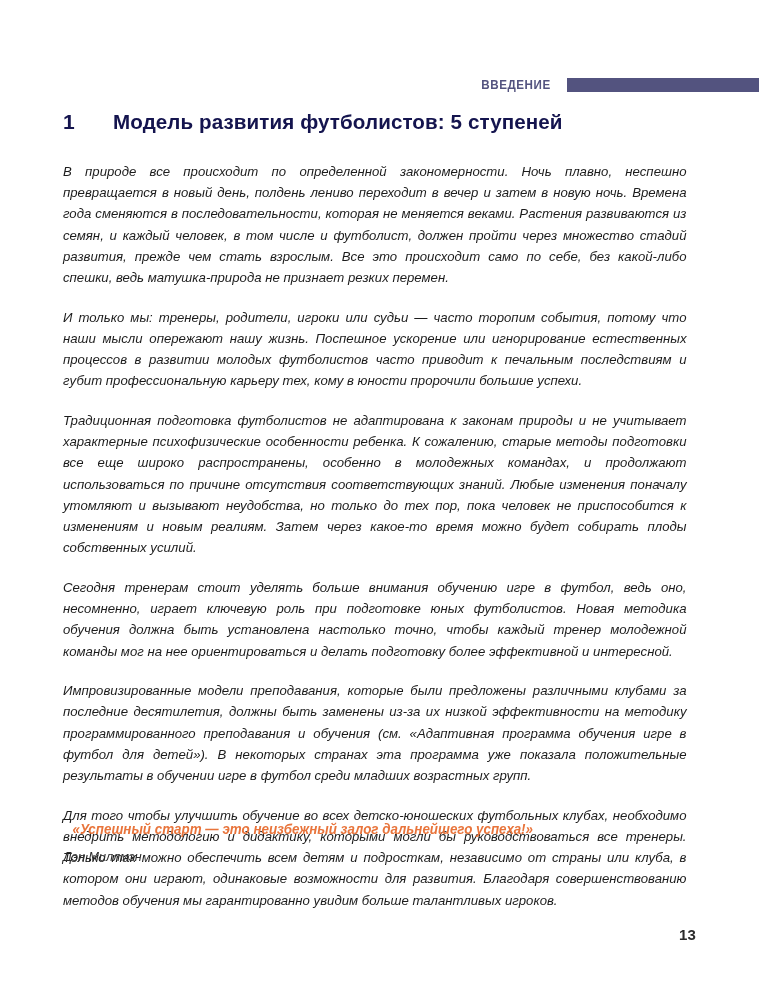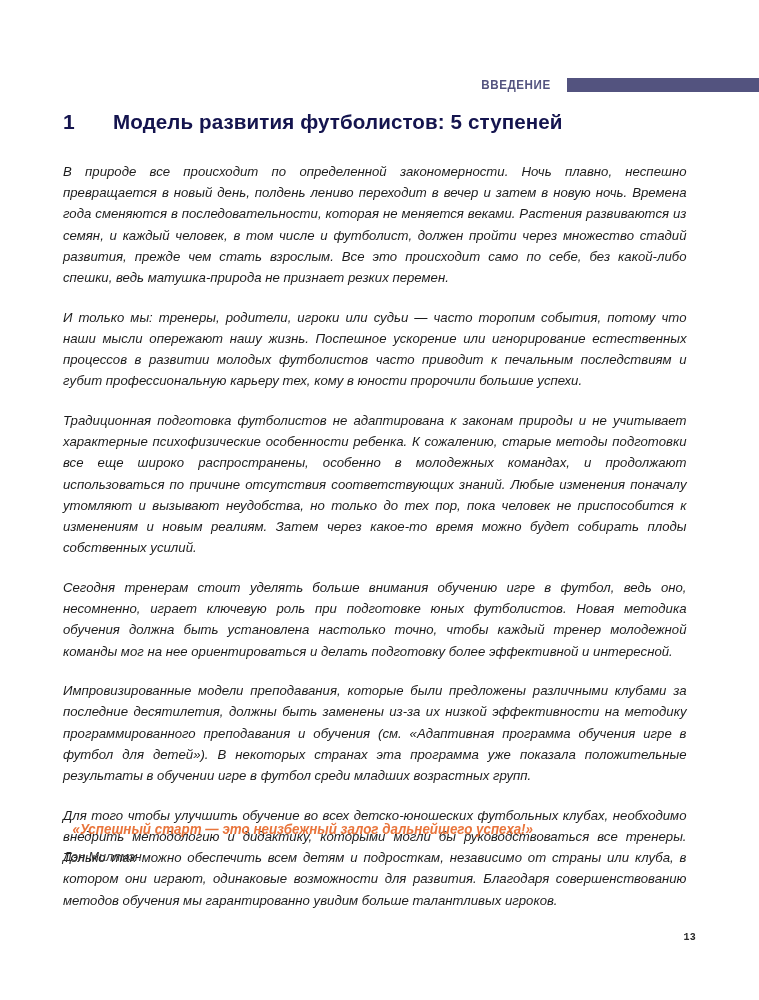--- a/index.html
+++ b/index.html
@@ -124,22 +124,22 @@
     color: #2b2b2b;
     line-height: 20px;
     margin: 7px 0 0 0;
   }
 
   
   .folio {
     position: absolute;
     bottom: 57px;
     right: 63px;
-    font-family: Liberation Mono, monospace;
-    font-size: 10px;
+    font-family: Liberation Sans, sans-serif;
+    font-size: 15px;
     font-weight: bold;
     color: #2b2b2b;
     letter-spacing: 0.2px;
   }
 </style>
 </head>
 <body>
 
 <div class="page">
 

